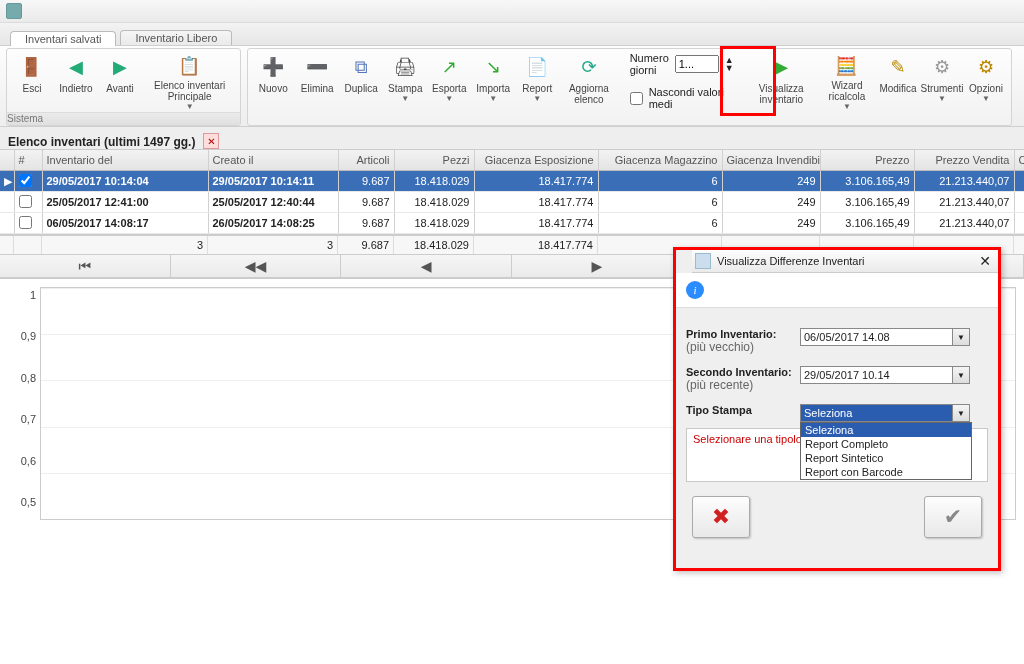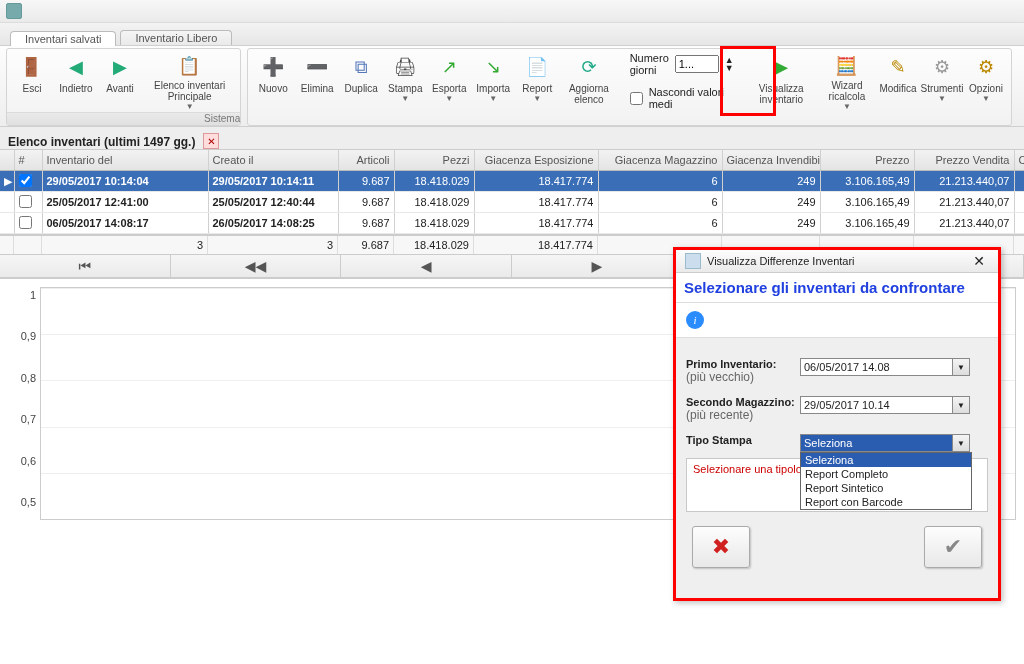--- a/index.html
+++ b/index.html
@@ -59,21 +59,21 @@
     padding: 2px 4px 14px 4px;
     margin-right: 6px;
     position: relative;
     display: flex;
     gap: 2px;
     background: linear-gradient(#fdfdfd,#f2f2f2);
   }
   .ribbon-group-label {
     position: absolute;
     bottom: 0; left: 0; right: 0;
-    text-align: right;
+    text-align: left;
     font-size: 10px;
     color: #777;
     background: linear-gradient(#eaeaea,#e0e0e0);
     border-top: 1px solid #dcdcdc;
     height: 12px;
   }
   .rbtn {
     display: flex; flex-direction: column; align-items: center;
     justify-content: flex-start;
     min-width: 38px;
@@ -209,21 +209,22 @@
     border: 3px solid #f00;
     box-shadow: 2px 2px 6px rgba(0,0,0,.25);
     font-size: 11px;
     z-index: 60;
   }
   .dialog .dlg-title {
     height: 22px;
     background: linear-gradient(#fdfdfd,#eaeaea);
     border-bottom: 1px solid #ccc;
     display: flex; align-items: center;
-    padding: 0 9px;
+    padding: 0 3px;
+    margin-left: 16px;
   }
   .dialog .dlg-title .dicon {
     width: 14px; height: 14px; margin-right: 6px;
     display:inline-block; background:#cde; border:1px solid #9bc;
   }
   .dialog .dlg-title .dclose {
     margin-left: auto;
     font-size: 14px;
     padding: 0 4px;
     cursor: default;
@@ -557,38 +558,37 @@
     <div class="gridline" style="top:80%"></div>
   </div>
 </div>
 
 <div class="dialog">
   <div class="dlg-title">
     <span class="dicon"></span>
     <span>Visualizza Differenze Inventari</span>
     <span class="dclose">✕</span>
   </div>
-  <div class="heading">Selezionare gli inventari da confrontare</div>
   <div class="info-row">
     <span class="iicon">i</span>
   </div>
   <div class="form">
     <div class="form-row">
       <div>
         <label>Primo Inventario:</label>
         <span class="sub">(più vecchio)</span>
       </div>
       <div class="fake-select">
         <span class="sel-text">06/05/2017 14.08</span>
         <span class="sel-arrow">▼</span>
       </div>
     </div>
     <div class="form-row">
       <div>
-        <label>Secondo Magazzino:</label>
+        <label>Secondo Inventario:</label>
         <span class="sub">(più recente)</span>
       </div>
       <div class="fake-select">
         <span class="sel-text">29/05/2017 10.14</span>
         <span class="sel-arrow">▼</span>
       </div>
     </div>
     <div class="form-row">
       <label>Tipo Stampa</label>
       <div class="fake-select sel-open">

